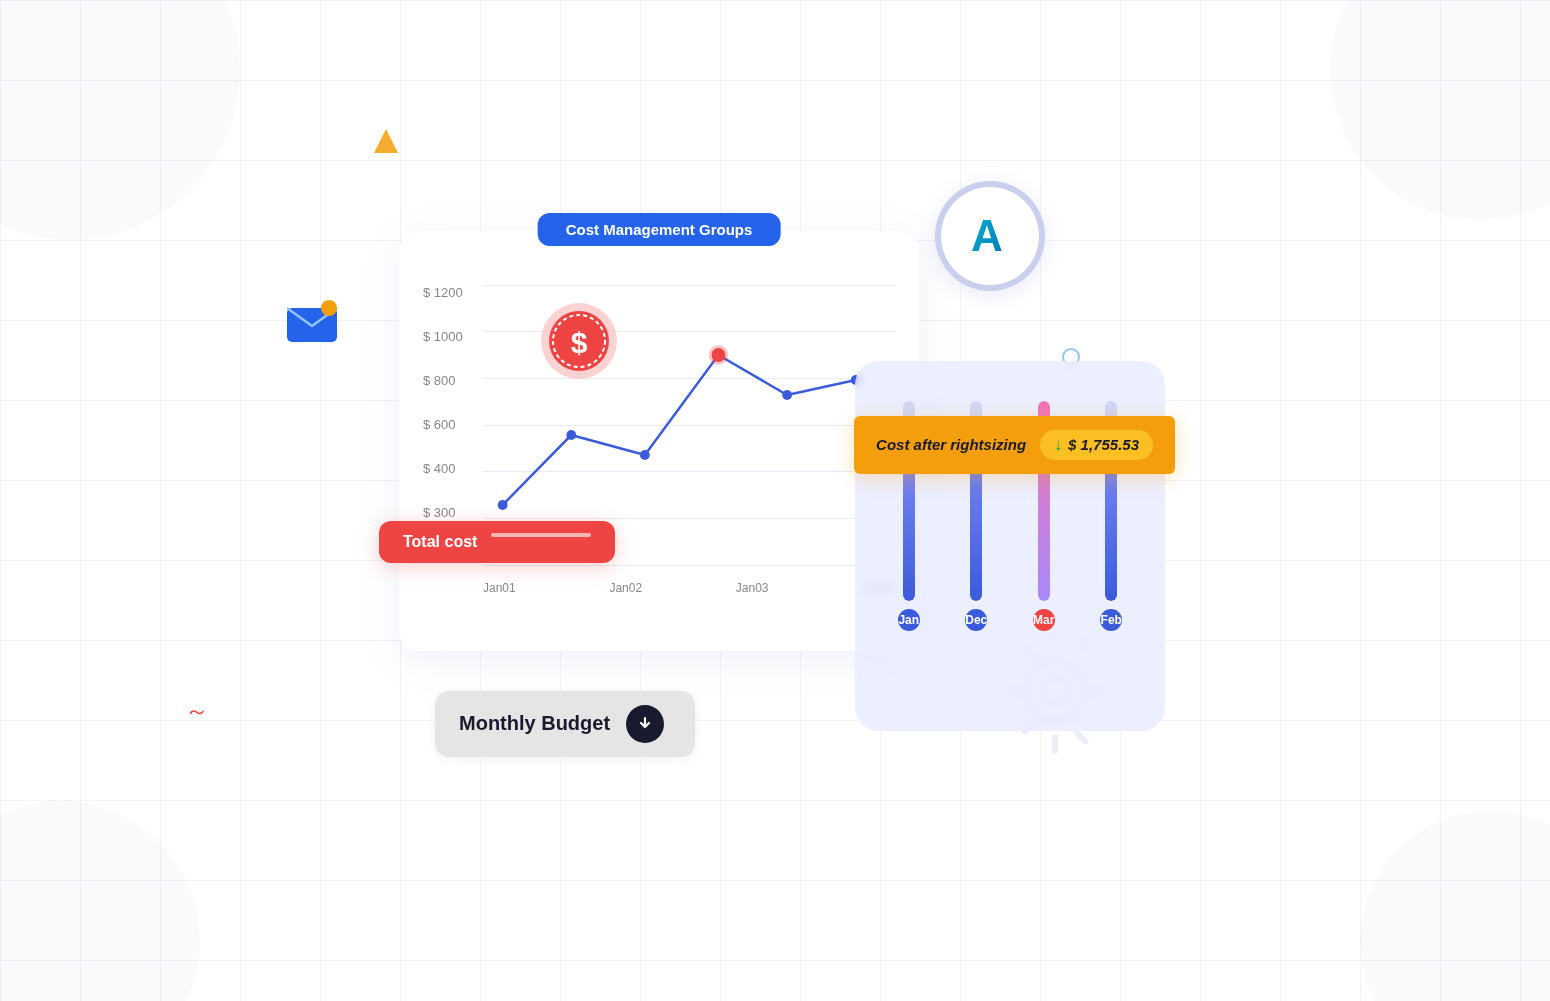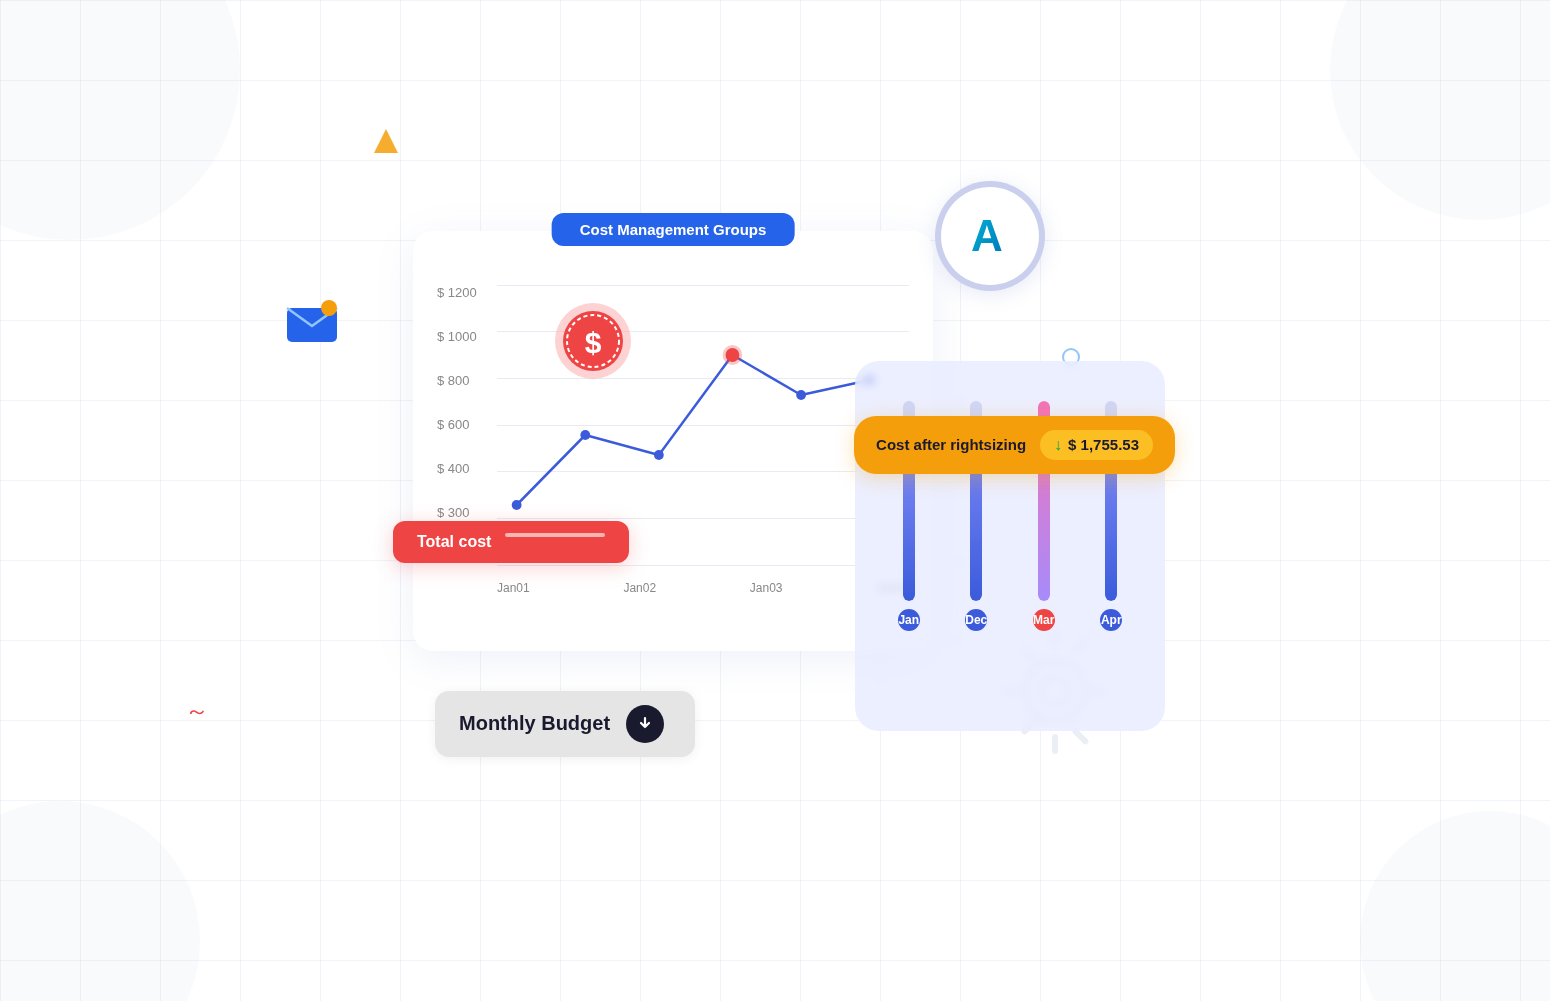--- a/index.html
+++ b/index.html
@@ -38,21 +38,21 @@
       top: 50%;
       transform: translate(-50%, -50%);
       width: 780px;
       height: 600px;
       z-index: 10;
     }
 
     
     .chart-card {
       position: absolute;
-      left: 28px;
+      left: 14px;
       top: 30px;
       width: 520px;
       height: 420px;
       background: #ffffff;
       border-radius: 20px;
       box-shadow: 0 8px 40px rgba(100,120,200,0.10);
       padding: 20px 24px;
       z-index: 5;
     }
 
@@ -287,31 +287,32 @@
       z-index: 2;
       text-align: right;
     }
 
     
     .rightsizing-badge {
       position: absolute;
       right: -30px;
       top: 210px;
       background: #F59E0B;
-      border-radius: 22px;
+      border-radius: 6px;
       padding: 14px 22px;
       display: flex;
       align-items: center;
       gap: 14px;
       font-size: 15px;
       font-weight: 600;
       color: #1a1a2e;
       z-index: 25;
       box-shadow: 0 4px 20px rgba(245,158,11,0.30);
       white-space: nowrap;
+      font-style: italic;
     }
 
     .cost-value-pill {
       background: #FBBF24;
       border-radius: 20px;
       padding: 6px 14px;
       display: flex;
       align-items: center;
       gap: 6px;
       font-size: 15px;
@@ -502,21 +503,21 @@
         <div class="bar-track" style="height:200px;width:12px;">
           <div class="bar-fill bar-highlight" style="height:100%;"></div>
         </div>
         <div class="bar-dot" style="background:#EF4444;">Mar</div>
       </div>
 
       <div class="bar-group">
         <div class="bar-track" style="height:200px;width:12px;">
           <div class="bar-fill bar-normal" style="height:83%;"></div>
         </div>
-        <div class="bar-dot">Apr</div>
+        <div class="bar-dot">Feb</div>
       </div>
     </div>
   </div>
 
   <div class="rightsizing-badge" style="right:-10px; top:215px;">
     <span>Cost after rightsizing</span>
     <div class="cost-value-pill">
       <span class="arrow-down-green">↓</span>
       <span>$ 1,755.53</span>
     </div>

